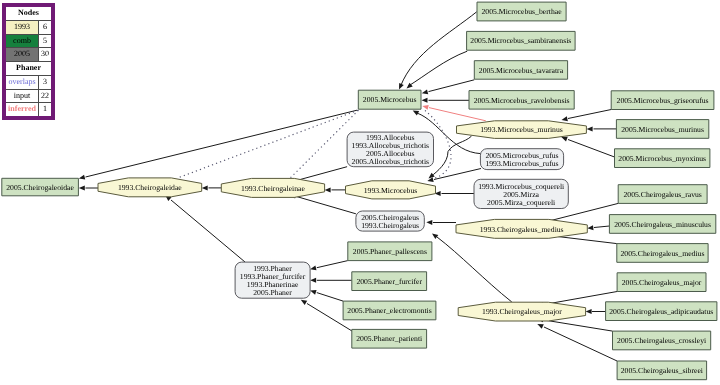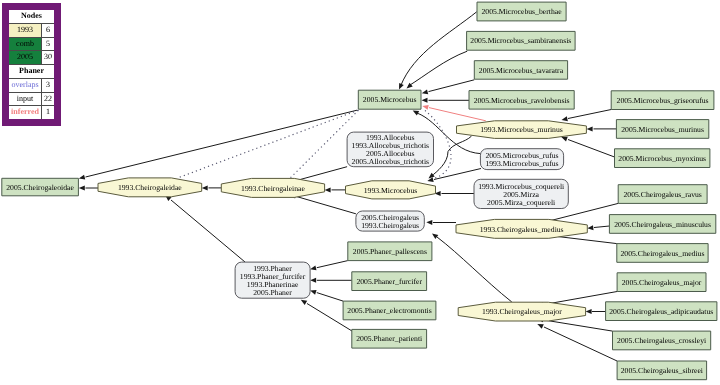--- a/index.html
+++ b/index.html
@@ -4,21 +4,21 @@
 <style>
   html,body{margin:0;padding:0;background:#ffffff;}
   body{width:720px;height:385px;overflow:hidden;font-family:"Liberation Serif",serif;
         -webkit-font-smoothing:antialiased;-moz-osx-font-smoothing:grayscale;text-rendering:geometricPrecision;}
   #graph{position:absolute;left:0;top:0;width:720px;height:385px;}
   .nlabel{font-family:"Liberation Serif",serif;fill:#000;text-anchor:middle;
           shape-rendering:geometricPrecision;text-rendering:geometricPrecision;}
   #graph, #legend{will-change:transform;transform:translateZ(0);}
   #legend{position:absolute;left:2px;top:3px;border-collapse:collapse;
           font-family:"Liberation Serif",serif;font-size:8px;color:#000;
-          border:7px solid #701a75;}
+          border:4px solid #701a75;}
   #legend td{border:1px solid #4a4a4a;padding:0 2px;height:12.75px;line-height:12.75px;text-align:center;
              white-space:nowrap;}
   #legend td.hdr{font-weight:bold;}
   #legend td.lab{width:28px;}
   #legend td.val{width:8px;}
 </style>
 </head>
 <body>
 
 <svg id="graph" viewBox="0 0 720 385" xmlns="http://www.w3.org/2000/svg">
@@ -306,21 +306,21 @@
       </tr>
       <tr>
         <td class="lab" style="background: rgb(245, 240, 194);">1993</td>
         <td class="val">6</td>
       </tr>
       <tr>
         <td class="lab" style="background: #15803d;">comb</td>
         <td class="val">5</td>
       </tr>
       <tr>
-        <td class="lab" style="background: #15803d; margin-left: 44px;">2005</td>
+        <td class="lab" style="background: #737373; margin-left: 44px;">2005</td>
         <td class="val">30</td>
       </tr>
       <tr>
         <td colspan="2" class="hdr">Phaner</td>
       </tr>
       <tr>
         <td class="lab" style="color: rgb(107, 107, 214);">overlaps</td>
         <td class="val">3</td>
       </tr>
       <tr>

